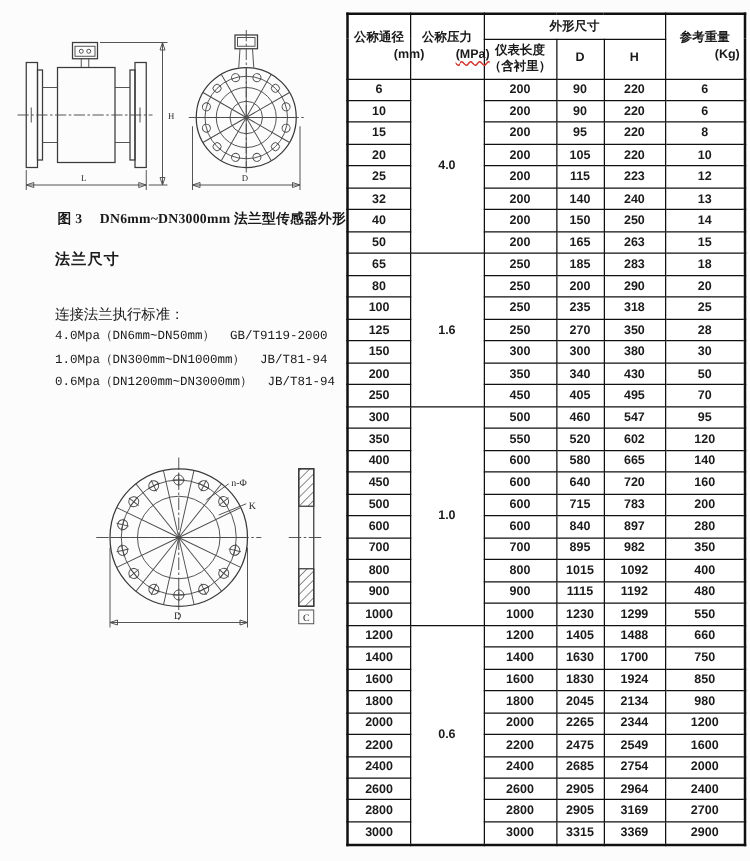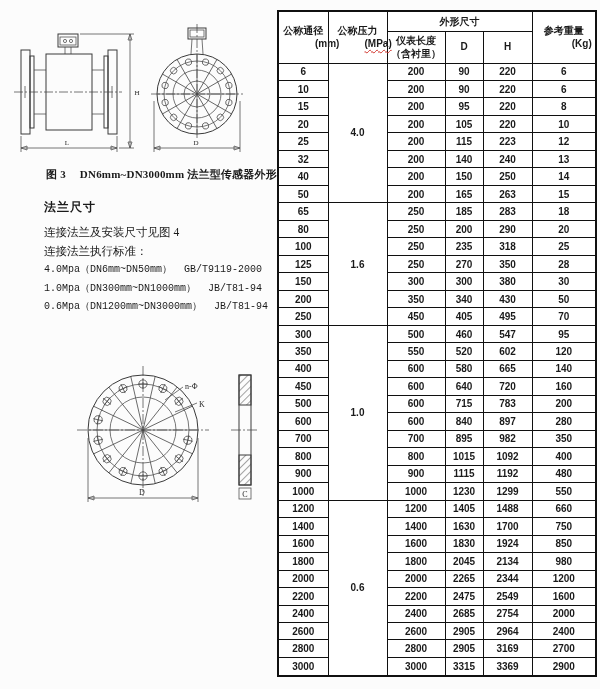--- a/index.html
+++ b/index.html
@@ -173,21 +173,20 @@
       <text x="192" y="139" font-size="7" text-anchor="middle">D</text>
     </g>
   </svg>
 
   <div class="fig-caption" id="fig3-caption">
     <span>图 3</span><span class="fig-title">DN6mm~DN3000mm 法兰型传感器外形图</span>
   </div>
 
   <div class="section-heading">法兰尺寸</div>
 
-  <div class="body-line" id="line-install">连接法兰及安装尺寸见图 4</div>
 
   <div class="body-line" id="line-standard">连接法兰执行标准：</div>
 
   <div class="standards">
     <div class="standard-row">
       <span>4.0Mpa（DN6mm~DN50mm）</span><span class="std-code">GB/T9119-2000</span>
     </div>
     <div class="standard-row">
       <span>1.0Mpa（DN300mm~DN1000mm）</span><span class="std-code">JB/T81-94</span>
     </div>

